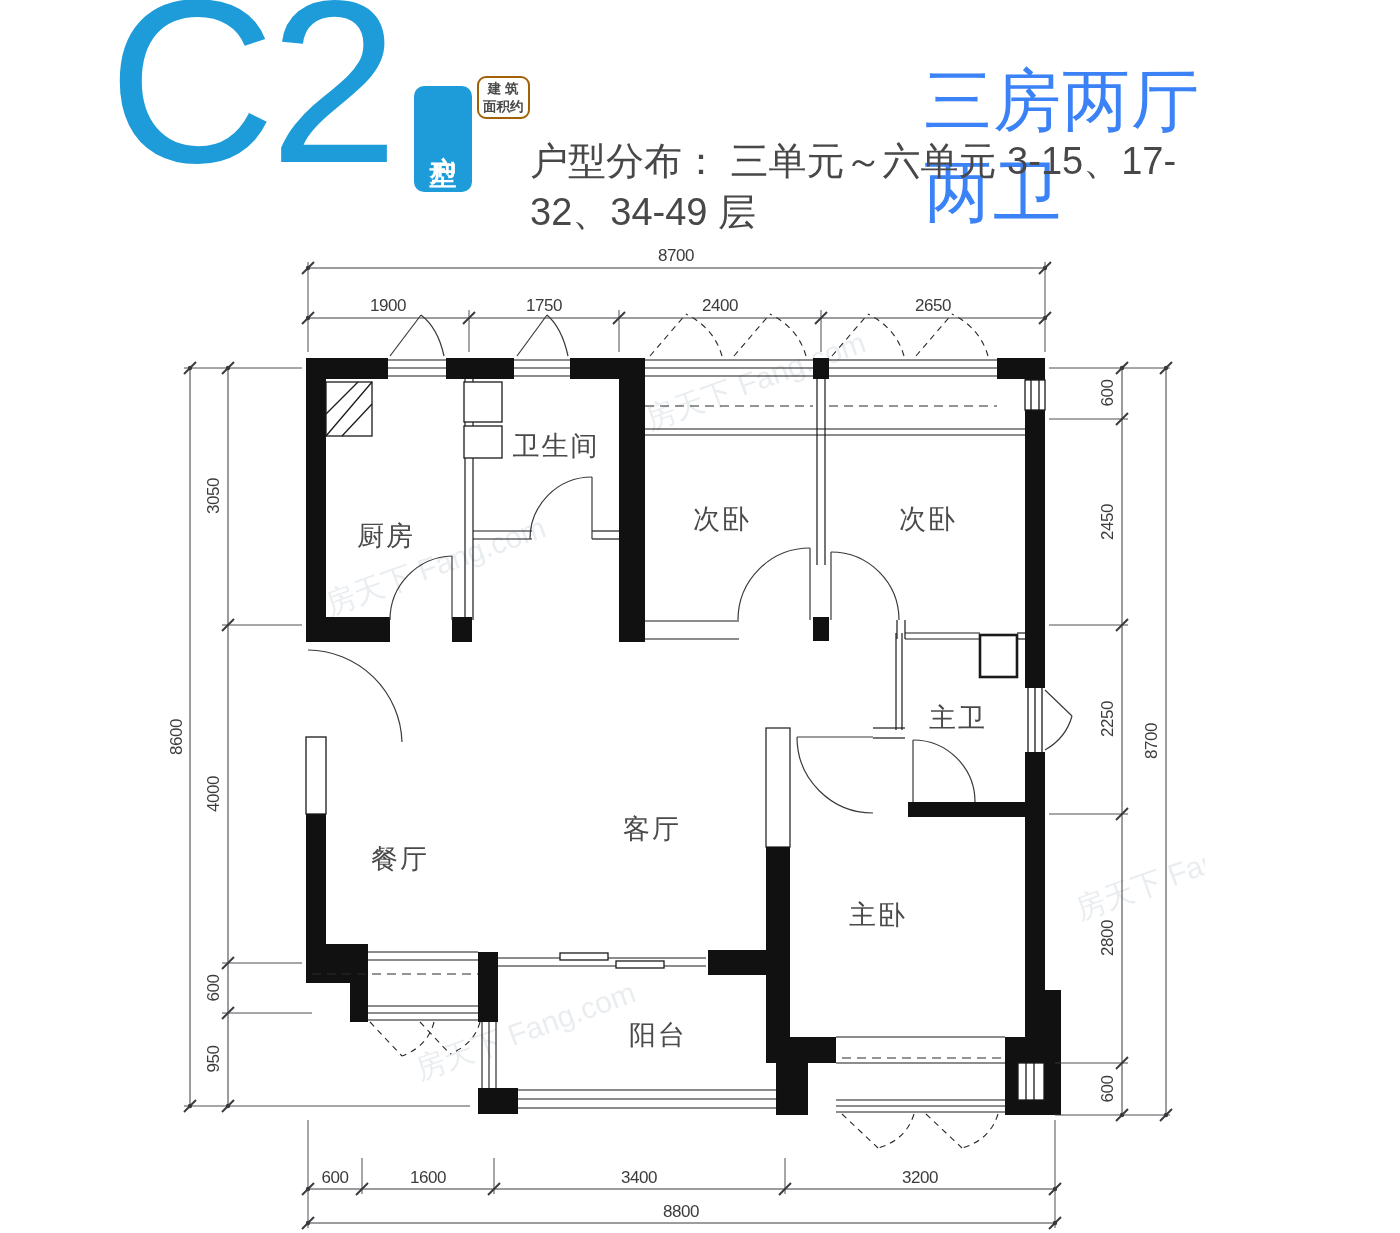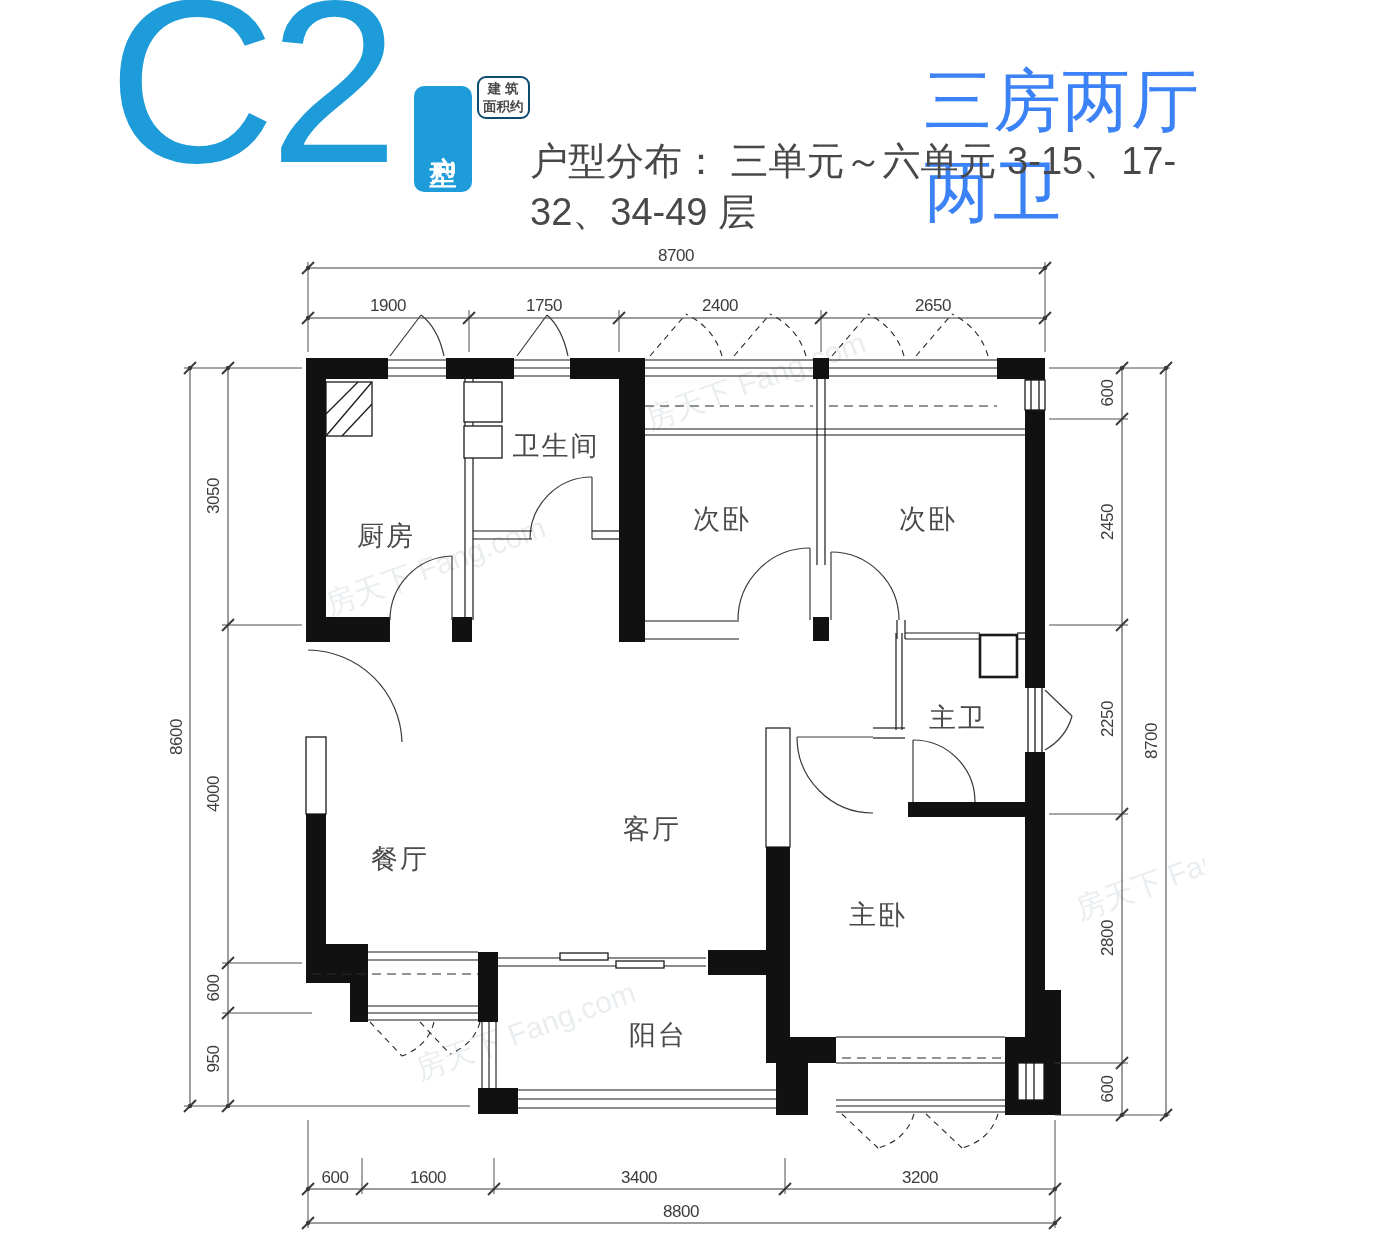--- a/index.html
+++ b/index.html
@@ -4,21 +4,21 @@
 <style>
   html,body{margin:0;padding:0;background:#fff;}
   .stage{position:relative;width:1205px;height:1233px;background:#fff;overflow:hidden;
          font-family:"Liberation Sans","DejaVu Sans",sans-serif;}
   .hdr-c2{position:absolute;left:108px;top:-34px;font-size:232px;line-height:232px;
           font-weight:400;color:#1E9CD9;letter-spacing:-6px;}
   .hdr-badge{position:absolute;left:414px;top:86px;width:58px;height:106px;background:#1E9CD9;
              border-radius:10px;display:flex;align-items:center;justify-content:center;}
   .hdr-badge span{writing-mode:vertical-rl;text-orientation:upright;color:#fff;font-size:27px;
              letter-spacing:5px;font-weight:bold;}
-  .hdr-note{position:absolute;left:477px;top:76px;border:2px solid #0c4a6e;border-radius:9px;
+  .hdr-note{position:absolute;left:477px;top:76px;border:2px solid #a16207;border-radius:9px;
             padding:2px 4px;text-align:center;color:#4A4A4C;font-size:13.5px;line-height:1.3;
             font-weight:bold;background:#fff;}
   .hdr-area{position:absolute;left:527px;top:16px;font-size:97px;font-style:italic;
             color:#59595c;letter-spacing:-3px;}
   .hdr-rooms{position:absolute;left:924px;top:56px;font-size:68px;color:#3b82f6;letter-spacing:1px;}
   .hdr-dist{position:absolute;left:530px;top:136px;font-size:38px;color:#48484b;letter-spacing:0px;}
   svg text{font-family:"Liberation Sans","DejaVu Sans",sans-serif;}
   .dimtxt{font-size:17px;fill:#3c3c3e;letter-spacing:-0.5px;}
   .roomtxt{font-size:27px;fill:#4a4a4c;letter-spacing:2px;}
   .wm{font-size:30px;fill:#7d97a5;opacity:0.16;}

